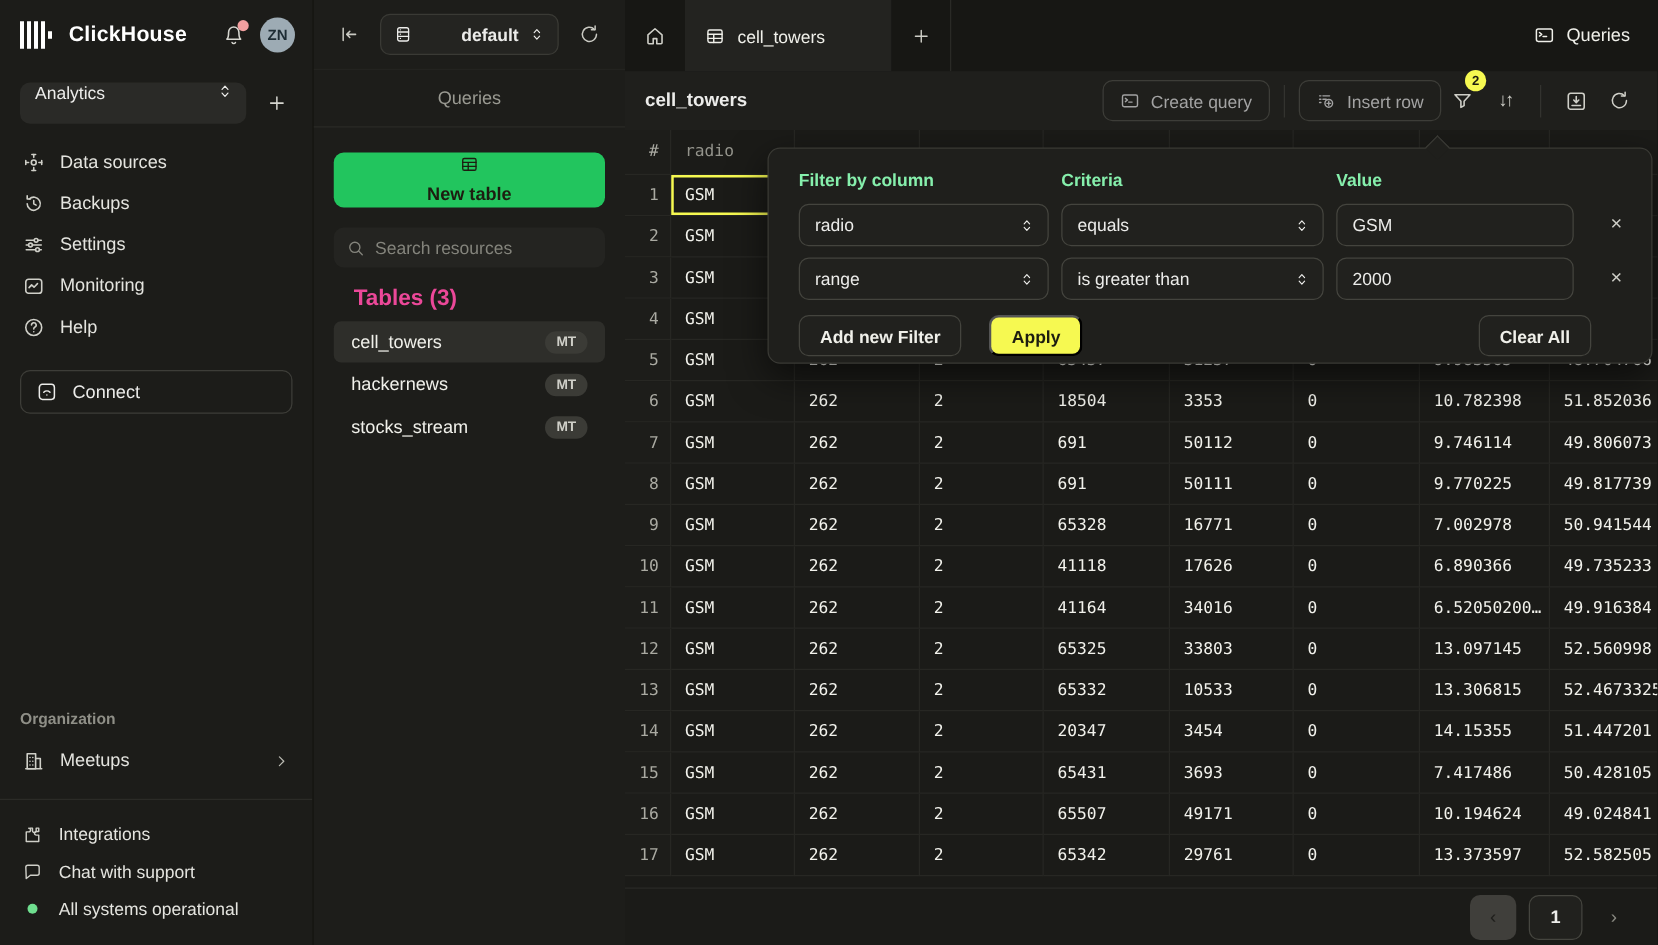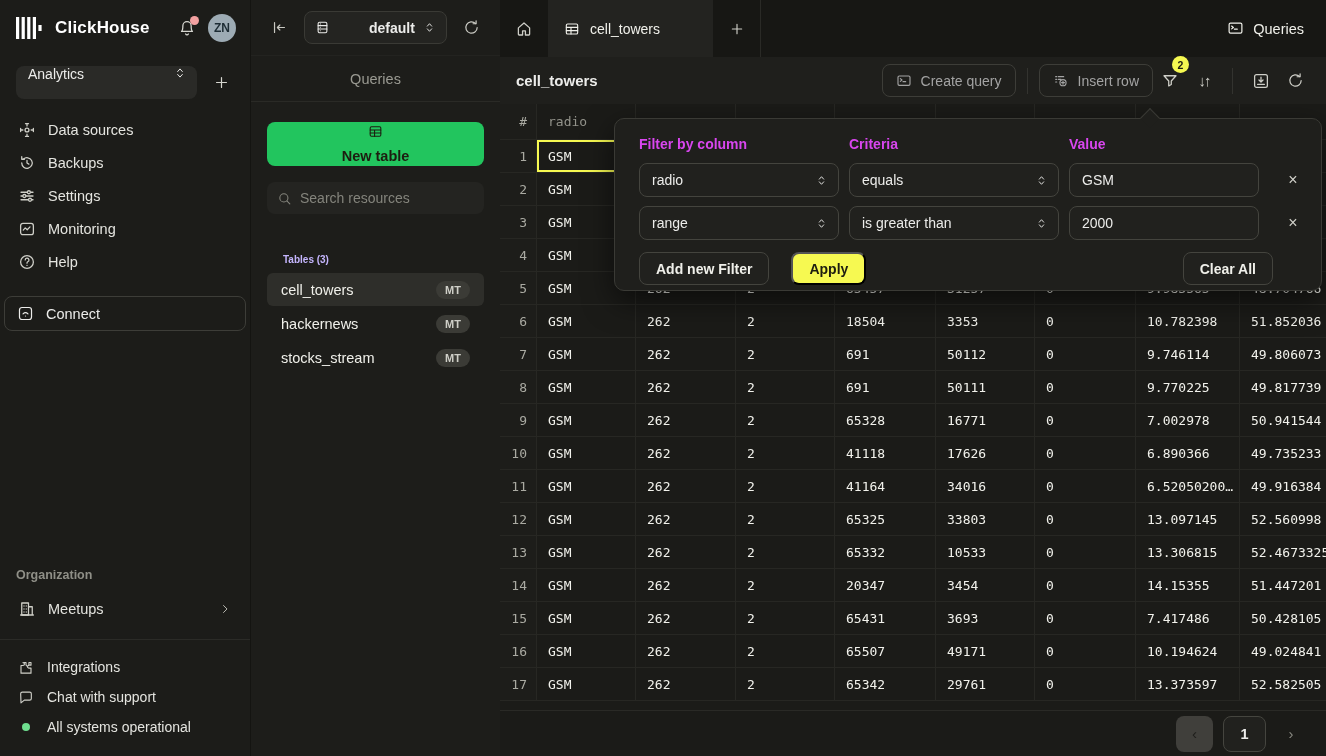--- a/index.html
+++ b/index.html
@@ -21,21 +21,21 @@
   .avatar { width:28px; height:28px; border-radius:50%; background:#9dabb4; color:#1d2c34; font-size:12px; font-weight:700; display:flex; align-items:center; justify-content:center; }
   .ws-row { display:flex; align-items:center; gap:12px; padding:10px 16px 14px; }
   .ws-select { flex:1; height:33px; background:#2a2a27; border-radius:8px; display:flex; padding:0 10px 0 12px; cursor:pointer; }
   .ws-select span { flex:1; font-size:14px; color:#ececea; }
   .plus-btn { color:#d6d6d0; cursor:pointer; padding:4px; }
   .nav { padding:0 8px; }
   .nav-item { height:33px; display:flex; align-items:center; gap:12px; padding:0 10px; border-radius:8px; color:#e4e4df; cursor:pointer; font-size:14.5px; }
   .nav-item .nico { color:#cfcfc8; width:18px; display:flex; justify-content:center; }
   .nav-item.active { background:#31312d; }
   .beta { background:#2c4269; color:#a9c9ff; font-size:11.5px; font-weight:600; padding:3px 10px; border-radius:11px; }
-  .connect-btn { margin:18px 4px 0; height:35px; border:1px solid #3d3d38; border-radius:8px; display:flex; align-items:center; gap:12px; padding:0 12px; cursor:pointer; font-size:14.5px; color:#ececea; }
+  .connect-btn { margin:18px 16px 0; height:35px; border:1px solid #3d3d38; border-radius:8px; display:flex; align-items:center; gap:12px; padding:0 12px; cursor:pointer; font-size:14.5px; color:#ececea; }
   .sb-spacer { flex:1; }
   .org-label { padding:0 16px; font-size:12.5px; font-weight:600; color:#8f8f87; margin-bottom:10px; }
   .divider-h { height:1px; background:#2b2b27; margin:14px 0 12px; }
   .sb-foot { padding:0 8px 14px; }
   .foot-item { height:30px; display:flex; align-items:center; gap:13px; padding:0 10px; color:#e4e4df; cursor:pointer; font-size:14px; }
   .foot-item .nico { color:#cfcfc8; width:16px; display:flex; justify-content:center; }
   .chev-right { margin-left:auto; color:#b9b9b1; }
   .status-dot { width:8px; height:8px; border-radius:50%; background:#6fdf8f; margin:0 4px; }
 
   
@@ -46,21 +46,21 @@
   .db-select span { flex:1; font-size:14px; font-weight:600; }
   .p2-tabs { display:flex; border-bottom:1px solid #2a2a26; }
   .p2-tab { flex:1; height:45px; display:flex; align-items:center; justify-content:center; font-size:14.5px; color:#9a9a92; cursor:pointer; position:relative; }
   .p2-tab.active { color:#fff; font-weight:600; }
   .p2-tab.active::after { content:""; position:absolute; left:0; right:0; bottom:-1px; height:3px; background:#f6f951; }
   .p2-body { padding:20px 16px; }
   .newtable-btn { height:44px; background:#22c55e; border-radius:8px; display:flex; align-items:center; justify-content:center; gap:9px; color:#1d1d10; font-size:14.5px; font-weight:600; cursor:pointer;flex-direction:column; }
   .search-box { margin-top:16px; height:32px; background:#242421; border-radius:8px; display:flex; align-items:center; gap:8px; padding:0 10px; color:#84847c; }
   .search-box input { background:transparent; border:none; outline:none; color:#d6d6d0; font-size:14px; width:100%; font-family:inherit; }
   .search-box input::placeholder { color:#84847c; }
-  .section-label { margin:40px 0 8px 16px; font-size:10px; font-weight:600; color:#c4b5fd; }
+  .section-label { margin:14px 0 8px 16px; font-size:18px; font-weight:600; color:#ec4899; }
   .tbl-item { height:33px; display:flex; align-items:center; padding:0 14px; border-radius:6px; cursor:pointer; margin-bottom:1px; }
   .tbl-item.active { background:#2e2e2a; }
   .tbl-item .tname { flex:1; font-size:14.5px; color:#f0f0ea; }
   .mt-pill { background:#3b3b36; color:#cfcfc8; font-size:11px; font-weight:600; padding:3px 9px; border-radius:10px; }
 
   
   .main { flex:1; display:flex; flex-direction:column; min-width:0; background:#1b1b18; }
   .tabbar { height:57px; background:#171714; display:flex; align-items:stretch; flex-shrink:0; }
   .home-btn { width:48px; display:flex; align-items:center; justify-content:center; color:#cfcfc8; cursor:pointer; }
   .doc-tab { width:165px; background:#232320; display:flex; align-items:center; gap:10px; padding:0 16px; cursor:pointer; color:#f0f0ea; font-size:14px; }
@@ -82,21 +82,21 @@
   .grid { display:grid; grid-template-columns:37px 99px 100px 99px 101px 99px 101px 104px 140px; font-family:"DejaVu Sans Mono","Liberation Mono",monospace; font-size:13px; }
   .cell { height:33px; display:flex; align-items:center; padding:0 11px; border-right:1px solid #272723; border-bottom:1px solid #272723; color:#f2f2ec; white-space:nowrap; overflow:hidden; }
   .cell.hd { height:36px; color:#93938b; }
   .cell.num { justify-content:flex-end; color:#aaaaa2; background:#1d1d1a; padding:0 9px; }
   .cell.sel { box-shadow:inset 0 0 0 2px #f6f951; }
 
   
   .popover { position:absolute; left:114px; top:14px; right:4px; height:173px; background:#1f1f1c; border:1px solid #3a3a35; border-radius:10px; box-shadow:0 10px 30px rgba(0,0,0,.55); padding:17px 24px 0; z-index:5; }
   .popover .caret { position:absolute; top:-8px; left:528px; width:14px; height:14px; background:#1f1f1c; border-left:1px solid #3a3a35; border-top:1px solid #3a3a35; transform:rotate(45deg); }
   .flt-grid { display:grid; grid-template-columns:200px 210px 190px 48px; column-gap:10px; row-gap:9px; align-items:center; }
-  .flt-label { font-size:14px; font-weight:600; color:#d946ef; margin-bottom:2px; }
+  .flt-label { font-size:14px; font-weight:600; color:#86efac; margin-bottom:2px; }
   .fld { height:34px; background:#21211e; border:1px solid #44443e; border-radius:8px; display:flex; align-items:center; padding:0 10px 0 12px; cursor:pointer; }
   .fld span { flex:1; font-size:14px; color:#ececea; }
   .fld input { background:transparent; border:none; outline:none; color:#ececea; font-size:14px; width:100%; font-family:inherit; }
   .x-btn { color:#cfcfc8; font-size:16px; text-align:center; cursor:pointer; width:100%; }
   .flt-actions { display:flex; align-items:center; margin-top:12px; }
   .btn-dark { height:33px; border:1px solid #44443e; border-radius:8px; background:#21211e; color:#f0f0ea; font-size:14px; font-weight:600; padding:0 16px; display:flex; align-items:center; cursor:pointer; }
   .btn-yellow { height:33px; border-radius:8px; background:#f6f951; color:#1d1d10; font-size:14px; font-weight:600; padding:0 16px; display:flex; align-items:center; cursor:pointer; margin-left:22px; }
   .clear-all { margin-left:auto; margin-right:24px; }
 
   

